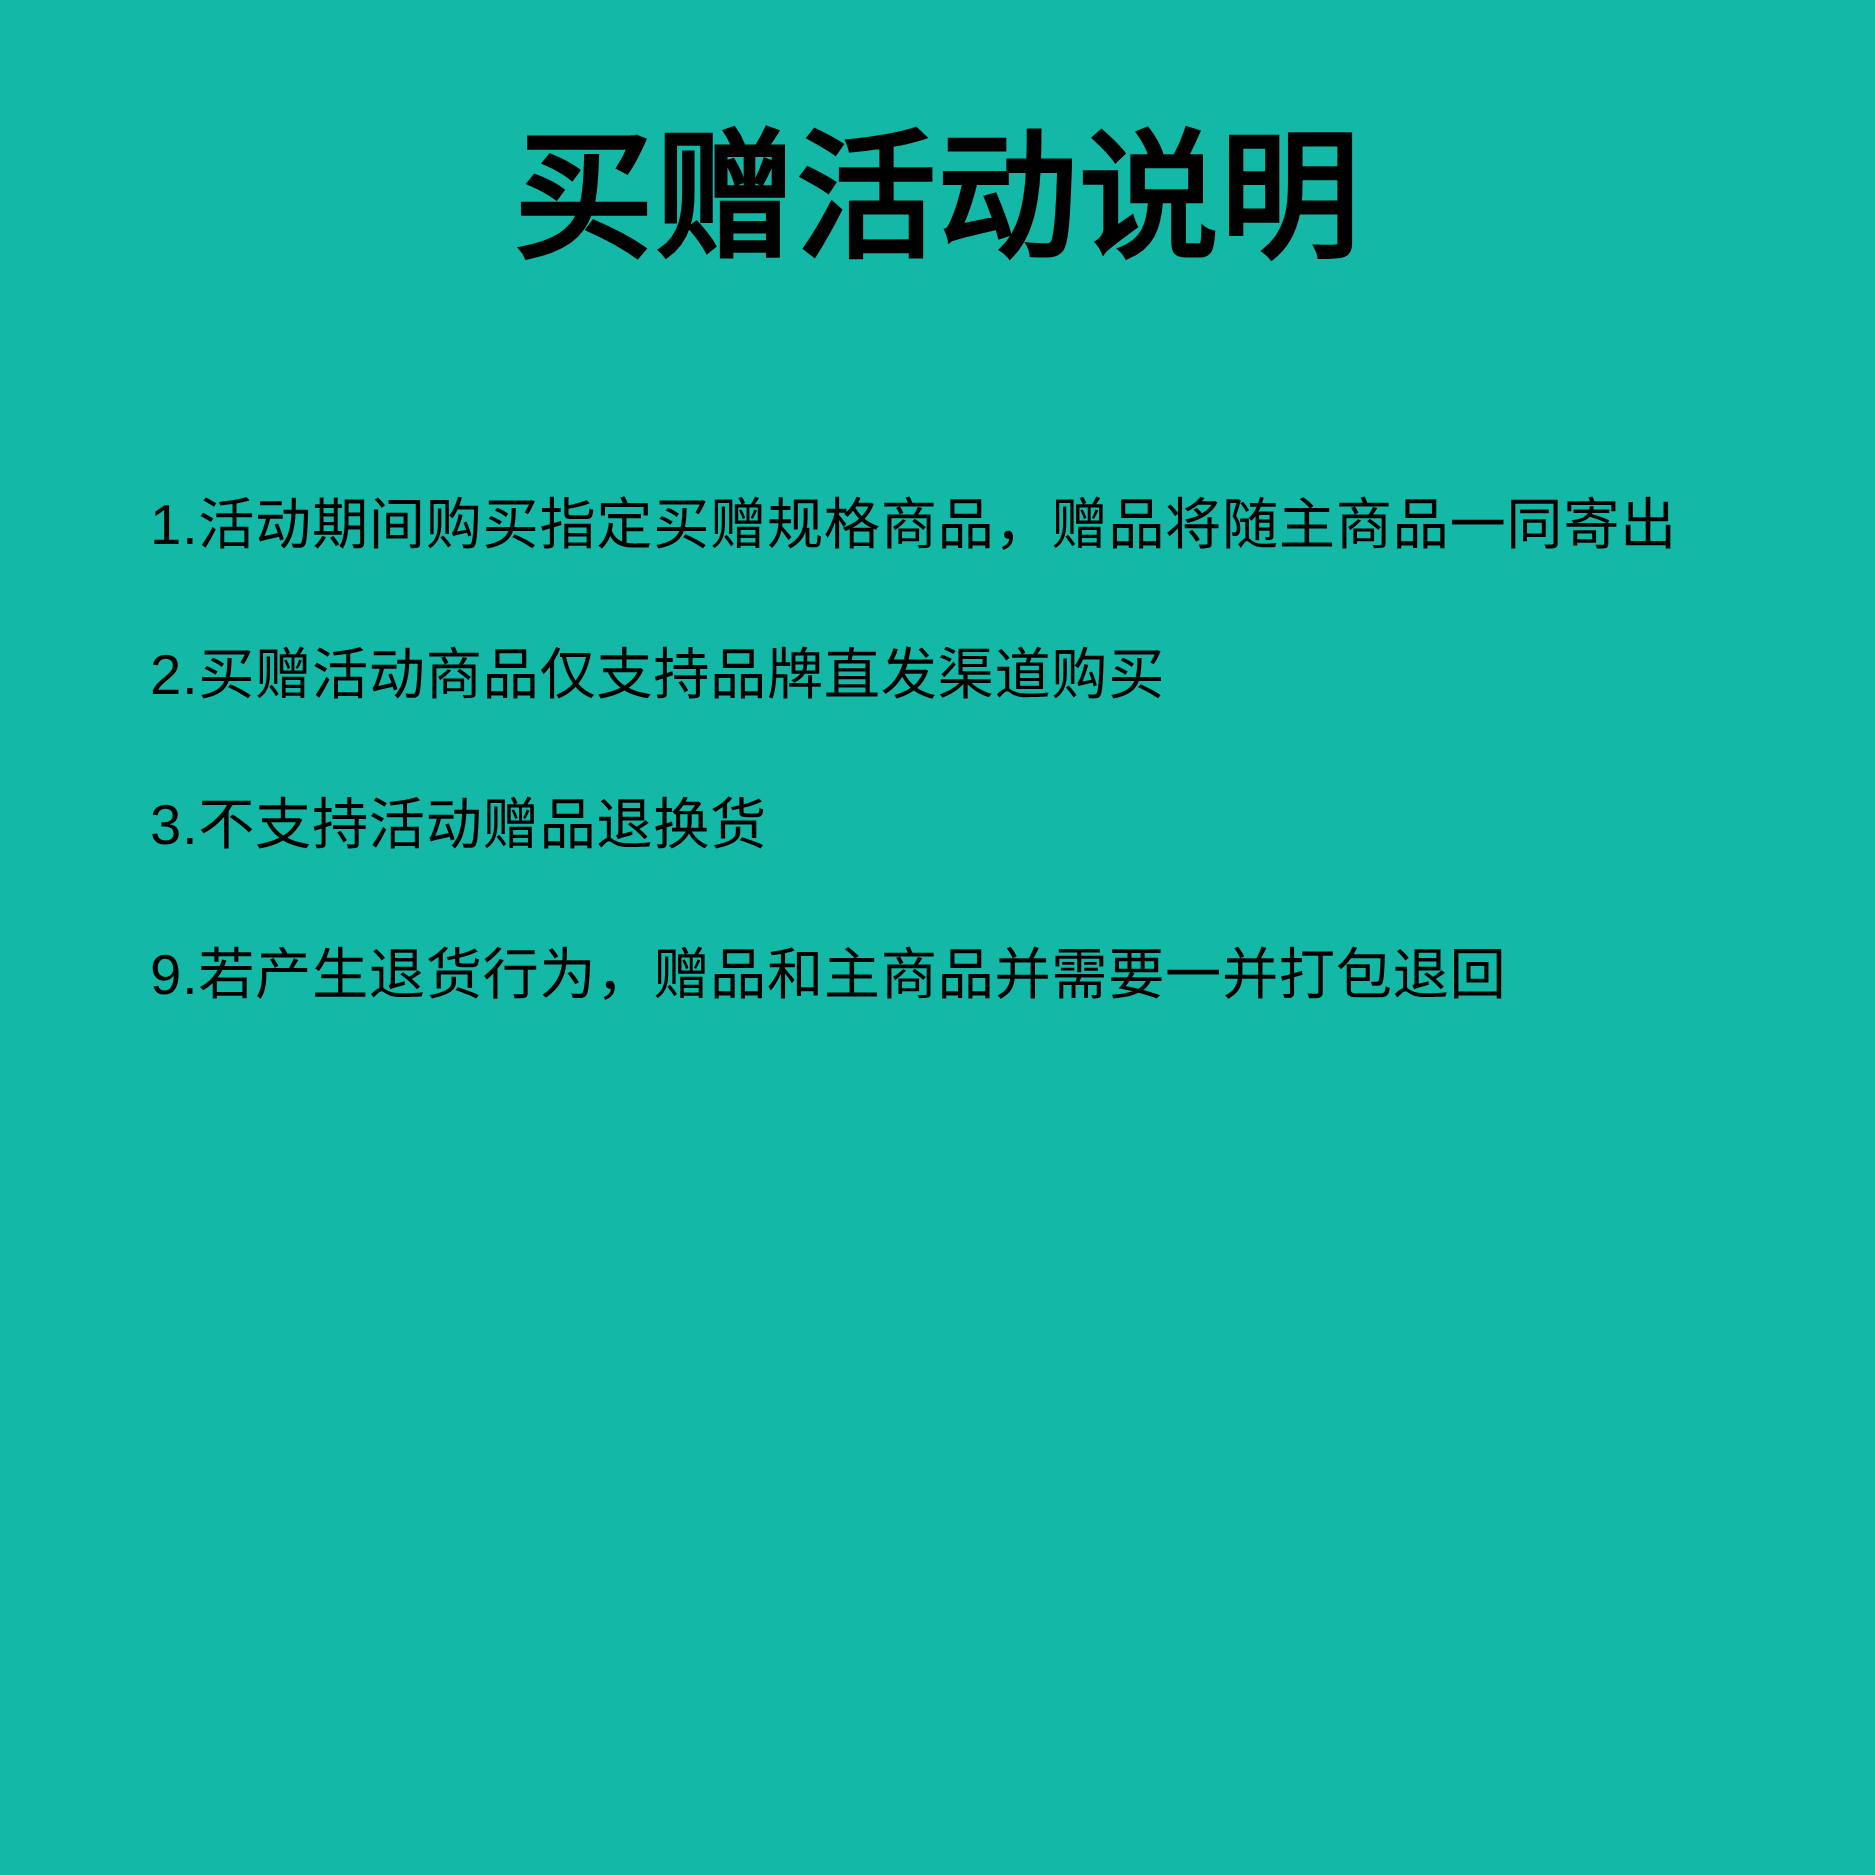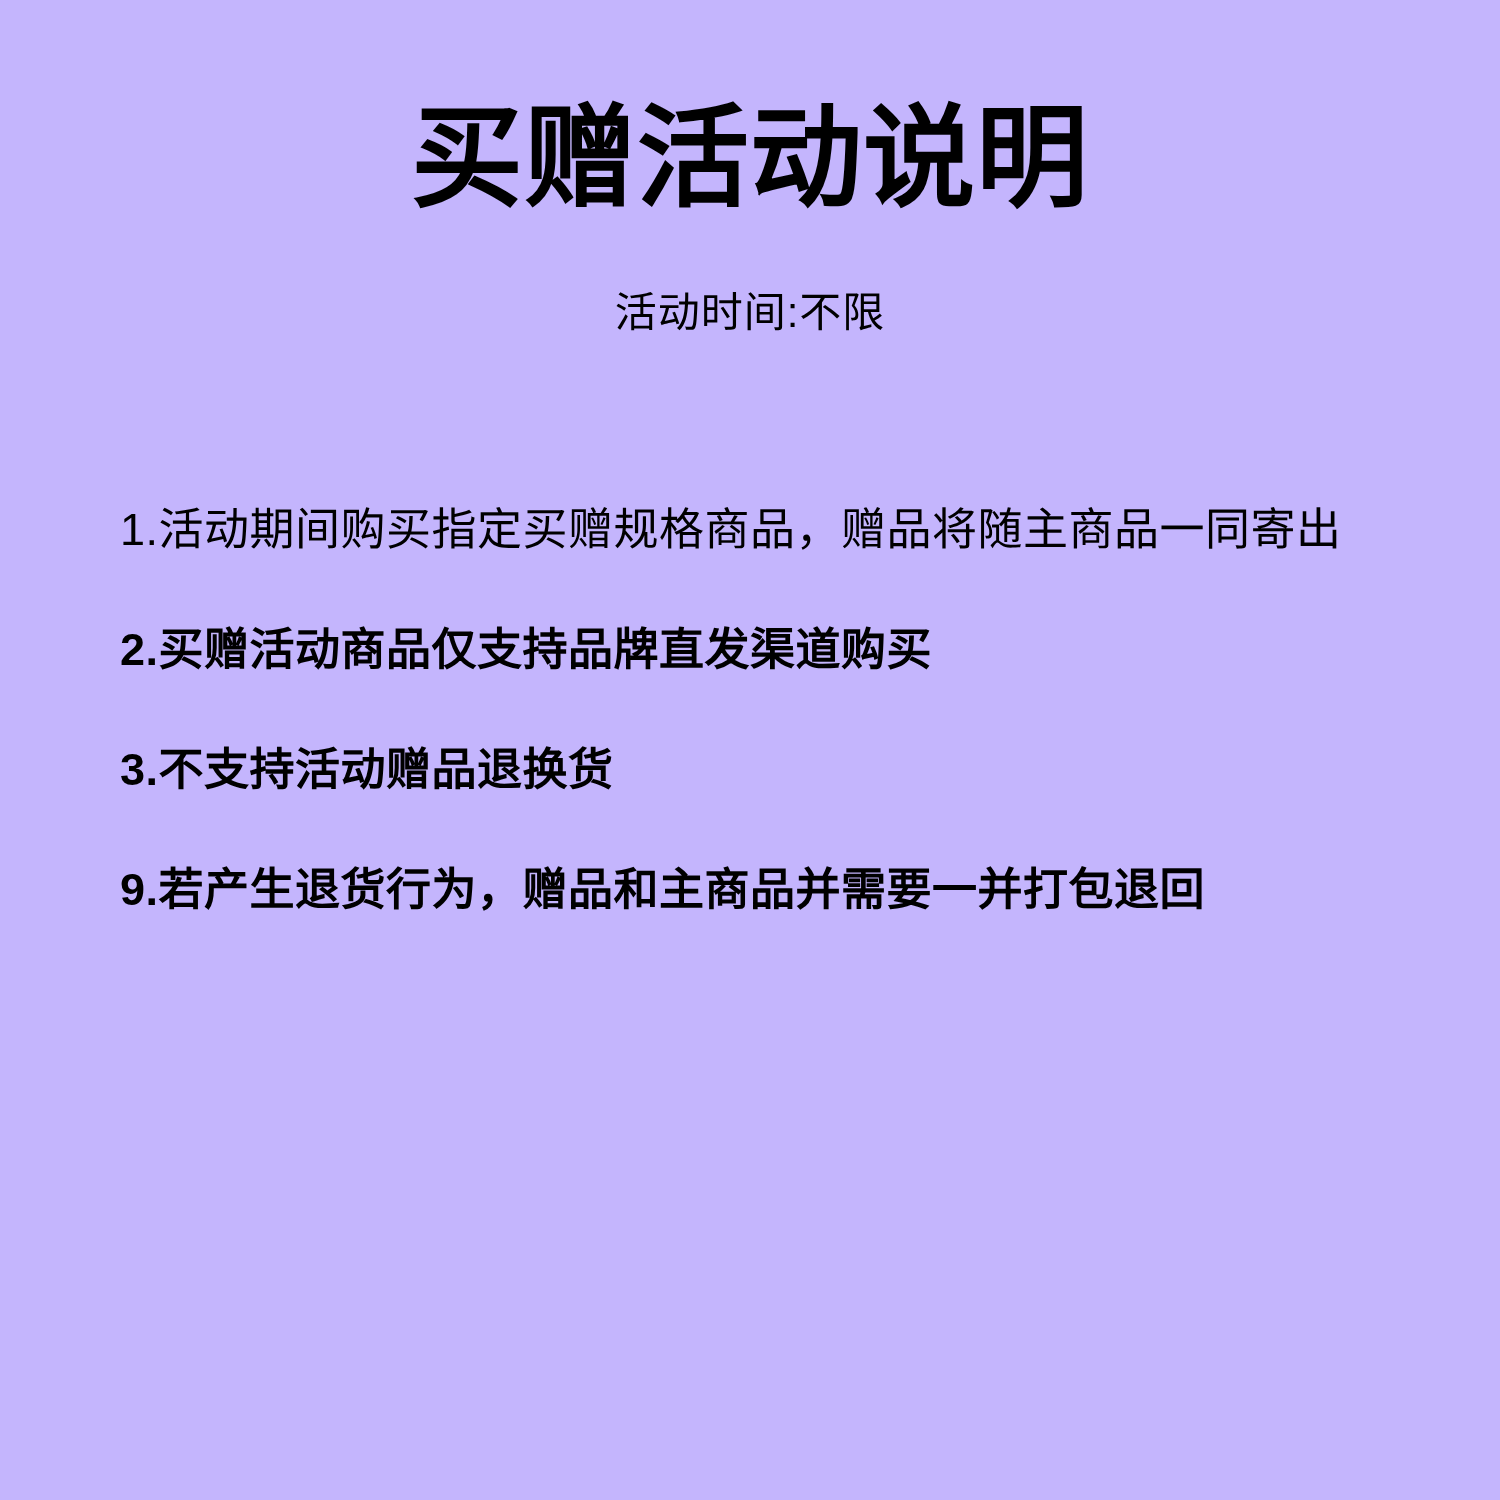--- a/index.html
+++ b/index.html
@@ -4,21 +4,21 @@
 <style>
   html, body {
     margin: 0;
     padding: 0;
     background: #ffffff;
   }
   .page {
     position: relative;
     width: 1500px;
     height: 1500px;
-    background: #c4b5fd;
+    background: #14b8a6;
     color: #000000;
     font-family: "Liberation Sans", sans-serif;
     overflow: hidden;
     box-sizing: border-box;
   }
   .title {
     margin: 0;
     padding-top: 86px;
     font-size: 112px;
     font-weight: 900;
@@ -41,30 +41,28 @@
   }
   .rules li {
     font-size: 45px;
     font-weight: 400;
     line-height: 60px;
     letter-spacing: 0.5px;
     white-space: nowrap;
   }
   .rules li + li {
     margin-top: 60px;
-    font-weight: bold;
   }
 </style>
 </head>
 <body>
 
 <div class="page">
   <h1 class="title">买赠活动说明</h1>
 
-  <p class="subtitle">活动时间:不限</p>
 
   <ul class="rules">
     <li>1.活动期间购买指定买赠规格商品，赠品将随主商品一同寄出</li>
     <li>2.买赠活动商品仅支持品牌直发渠道购买</li>
     <li>3.不支持活动赠品退换货</li>
     <li>9.若产生退货行为，赠品和主商品并需要一并打包退回</li>
   </ul>
 </div>
 
 </body></html>

